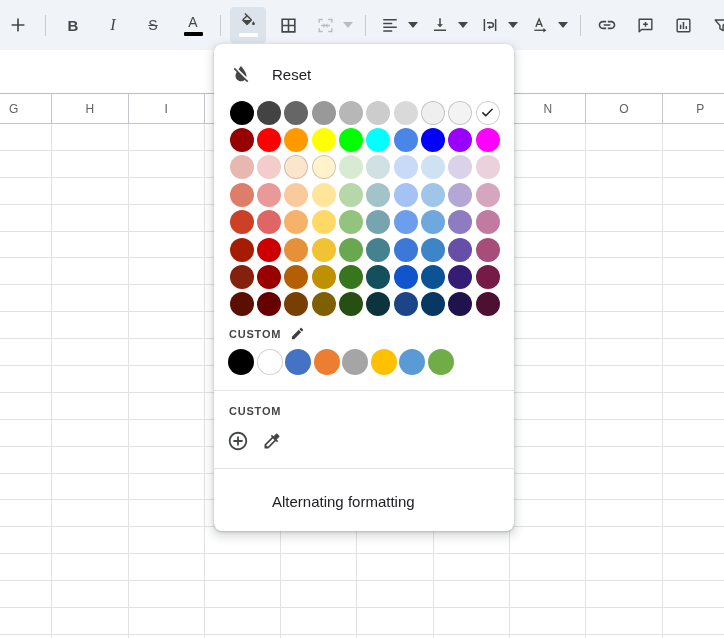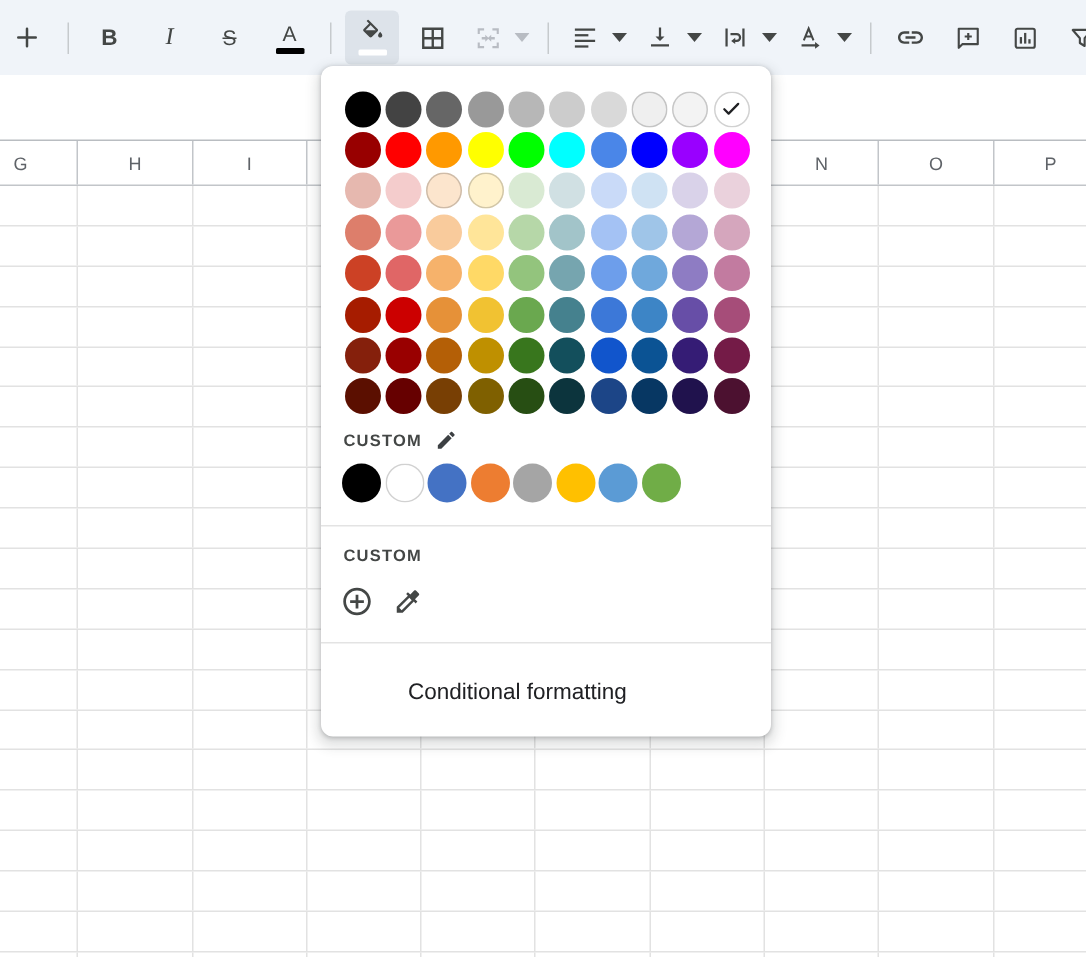--- a/index.html
+++ b/index.html
@@ -460,20 +460,28 @@
         <div class="grid-cell"></div>
         <div class="grid-cell"></div>
         <div class="grid-cell"></div>
         <div class="grid-cell"></div>
         <div class="grid-cell"></div>
         <div class="grid-cell"></div>
       </div>
     </div>
 
   <div class="popup">
+    <div class="menu-row reset-row">
+      <span class="reset-icon">
+        <svg width="22" height="22" viewBox="0 0 24 24">
+          <path fill="#444746" d="M18 14c0-4-6-10.8-6-10.8s-1.33 1.51-2.73 3.52l8.59 8.59c.09-.42.14-.86.14-1.31zm-.88 3.12L12.5 12.5 5.27 5.27 4 6.55l3.32 3.32C6.55 11.32 6 12.79 6 14c0 3.31 2.69 6 6 6 1.52 0 2.9-.57 3.96-1.5L18.73 21 20 19.73l-2.88-2.61z"></path>
+        </svg>
+      </span>
+      <span class="menu-label">Reset</span>
+    </div>
 
     <div class="palette">
         <div class="swatch" style="background: rgb(0, 0, 0);"></div>
         <div class="swatch" style="background: rgb(67, 67, 67);"></div>
         <div class="swatch" style="background: rgb(102, 102, 102);"></div>
         <div class="swatch" style="background: rgb(153, 153, 153);"></div>
         <div class="swatch" style="background: rgb(183, 183, 183);"></div>
         <div class="swatch" style="background: rgb(204, 204, 204);"></div>
         <div class="swatch" style="background: rgb(217, 217, 217);"></div>
         <div class="swatch bordered" style="background: rgb(239, 239, 239);"></div>
@@ -589,17 +597,17 @@
       <button class="icon-btn">
         <svg width="20" height="20" viewBox="0 0 24 24">
           <path fill="#444746" d="M20.71 5.63l-2.34-2.34c-.39-.39-1.02-.39-1.41 0l-3.12 3.12-1.93-1.91-1.41 1.41 1.42 1.42L3 16.25V21h4.75l8.92-8.92 1.42 1.42 1.41-1.41-1.92-1.92 3.12-3.12c.4-.4.4-1.03.01-1.42zM6.92 19L5 17.08l8.06-8.06 1.92 1.92L6.92 19z"></path>
         </svg>
       </button>
     </div>
 
     <div class="pdivider mt16"></div>
 
     <div class="menu-row indent-item mt12">
-      <span class="menu-label">Conditional formatting</span>
+      <span class="menu-label">Alternating formatting</span>
     </div>
   </div>
 
 </div>
 
 </body></html>

